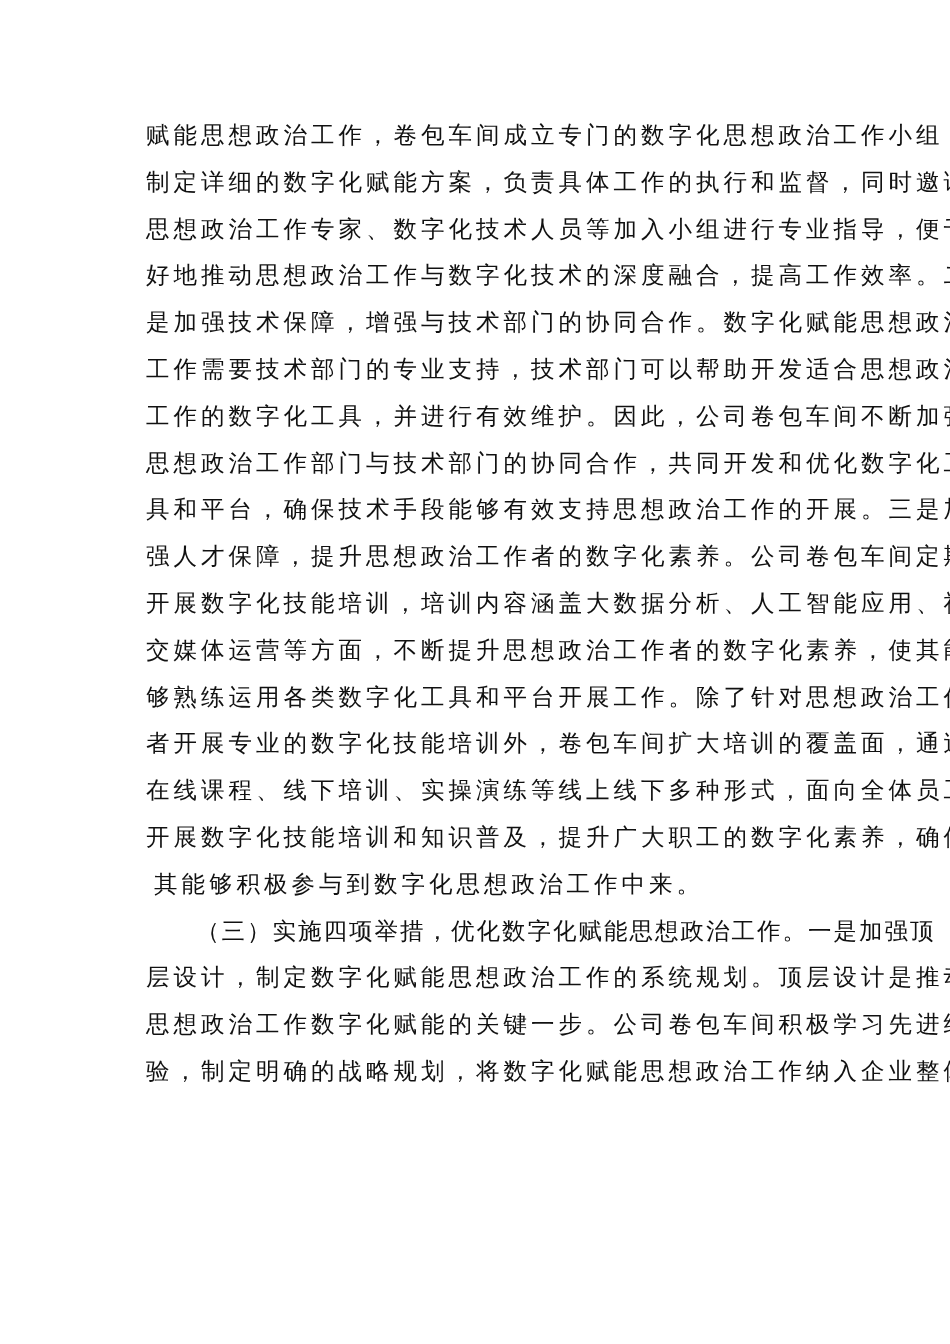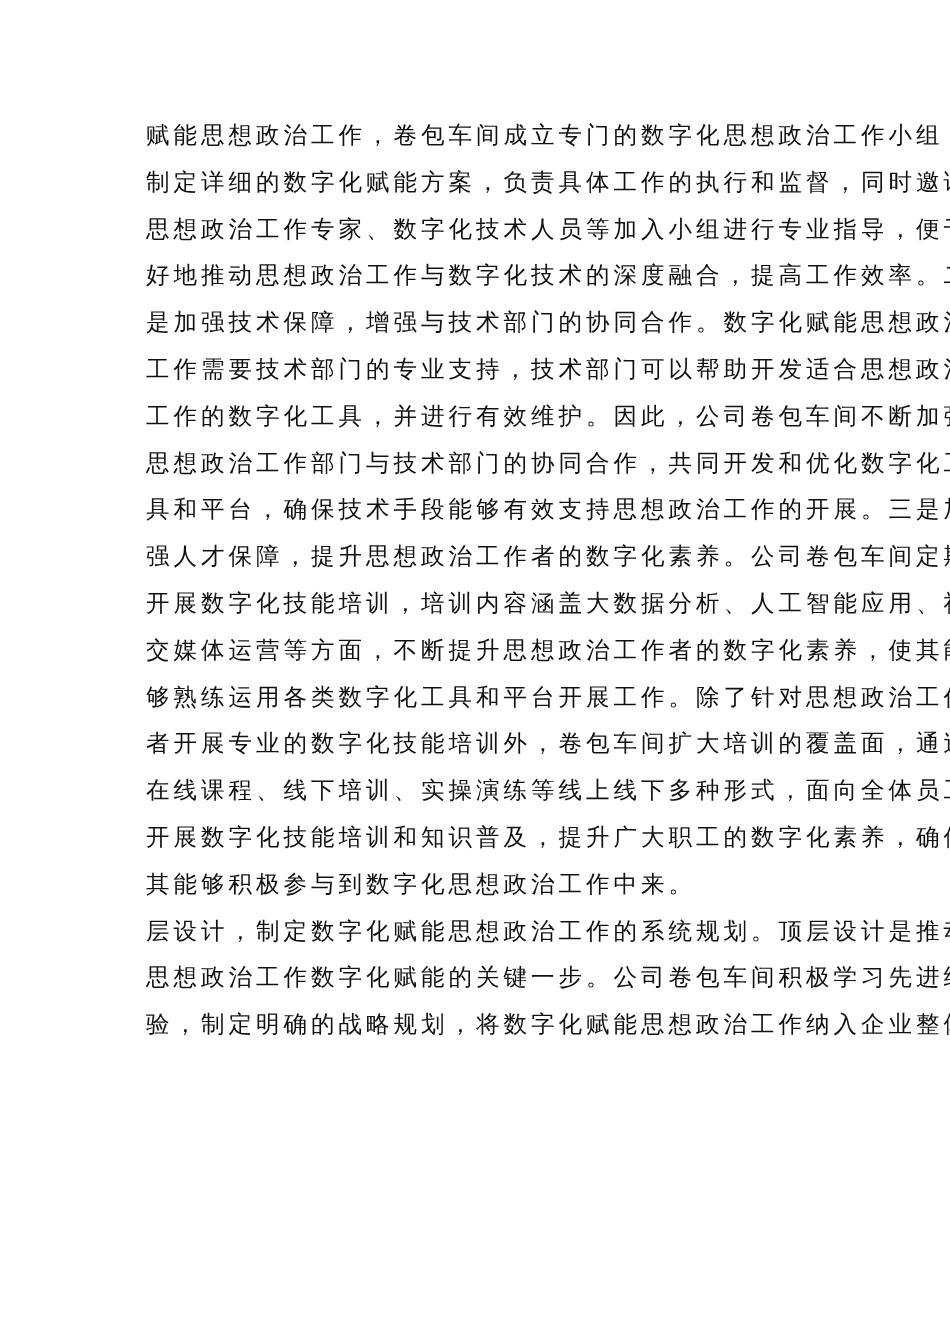--- a/index.html
+++ b/index.html
@@ -26,20 +26,21 @@
       line-height: 46.8px;
       font-size: 23.5px;
       white-space: nowrap;
       letter-spacing: 4px;
       text-align: justify;
       text-align-last: justify;
       width: 660px;
     }
     .line.last {
       text-align-last: left;
+      margin-left: 8px;
     }
   </style>
 </head>
 <body>
 
 <div class="page">
   <div class="line">赋能思想政治工作，卷包车间成立专门的数字化思想政治工作小组，</div>
   <div class="line">制定详细的数字化赋能方案，负责具体工作的执行和监督，同时邀请</div>
   <div class="line">思想政治工作专家、数字化技术人员等加入小组进行专业指导，便于</div>
   <div class="line">好地推动思想政治工作与数字化技术的深度融合，提高工作效率。二</div>
@@ -49,16 +50,17 @@
   <div class="line">思想政治工作部门与技术部门的协同合作，共同开发和优化数字化工</div>
   <div class="line">具和平台，确保技术手段能够有效支持思想政治工作的开展。三是加</div>
   <div class="line">强人才保障，提升思想政治工作者的数字化素养。公司卷包车间定期</div>
   <div class="line">开展数字化技能培训，培训内容涵盖大数据分析、人工智能应用、社</div>
   <div class="line">交媒体运营等方面，不断提升思想政治工作者的数字化素养，使其能</div>
   <div class="line">够熟练运用各类数字化工具和平台开展工作。除了针对思想政治工作</div>
   <div class="line">者开展专业的数字化技能培训外，卷包车间扩大培训的覆盖面，通过</div>
   <div class="line">在线课程、线下培训、实操演练等线上线下多种形式，面向全体员工</div>
   <div class="line">开展数字化技能培训和知识普及，提升广大职工的数字化素养，确保</div>
   <div class="line last">其能够积极参与到数字化思想政治工作中来。</div>
+  <div class="line" style="padding-left:50px;width:610px;letter-spacing:2px;">（三）实施四项举措，优化数字化赋能思想政治工作。一是加强顶</div>
   <div class="line">层设计，制定数字化赋能思想政治工作的系统规划。顶层设计是推动</div>
   <div class="line">思想政治工作数字化赋能的关键一步。公司卷包车间积极学习先进经</div>
   <div class="line">验，制定明确的战略规划，将数字化赋能思想政治工作纳入企业整体</div>
 </div>
 
 </body></html>

